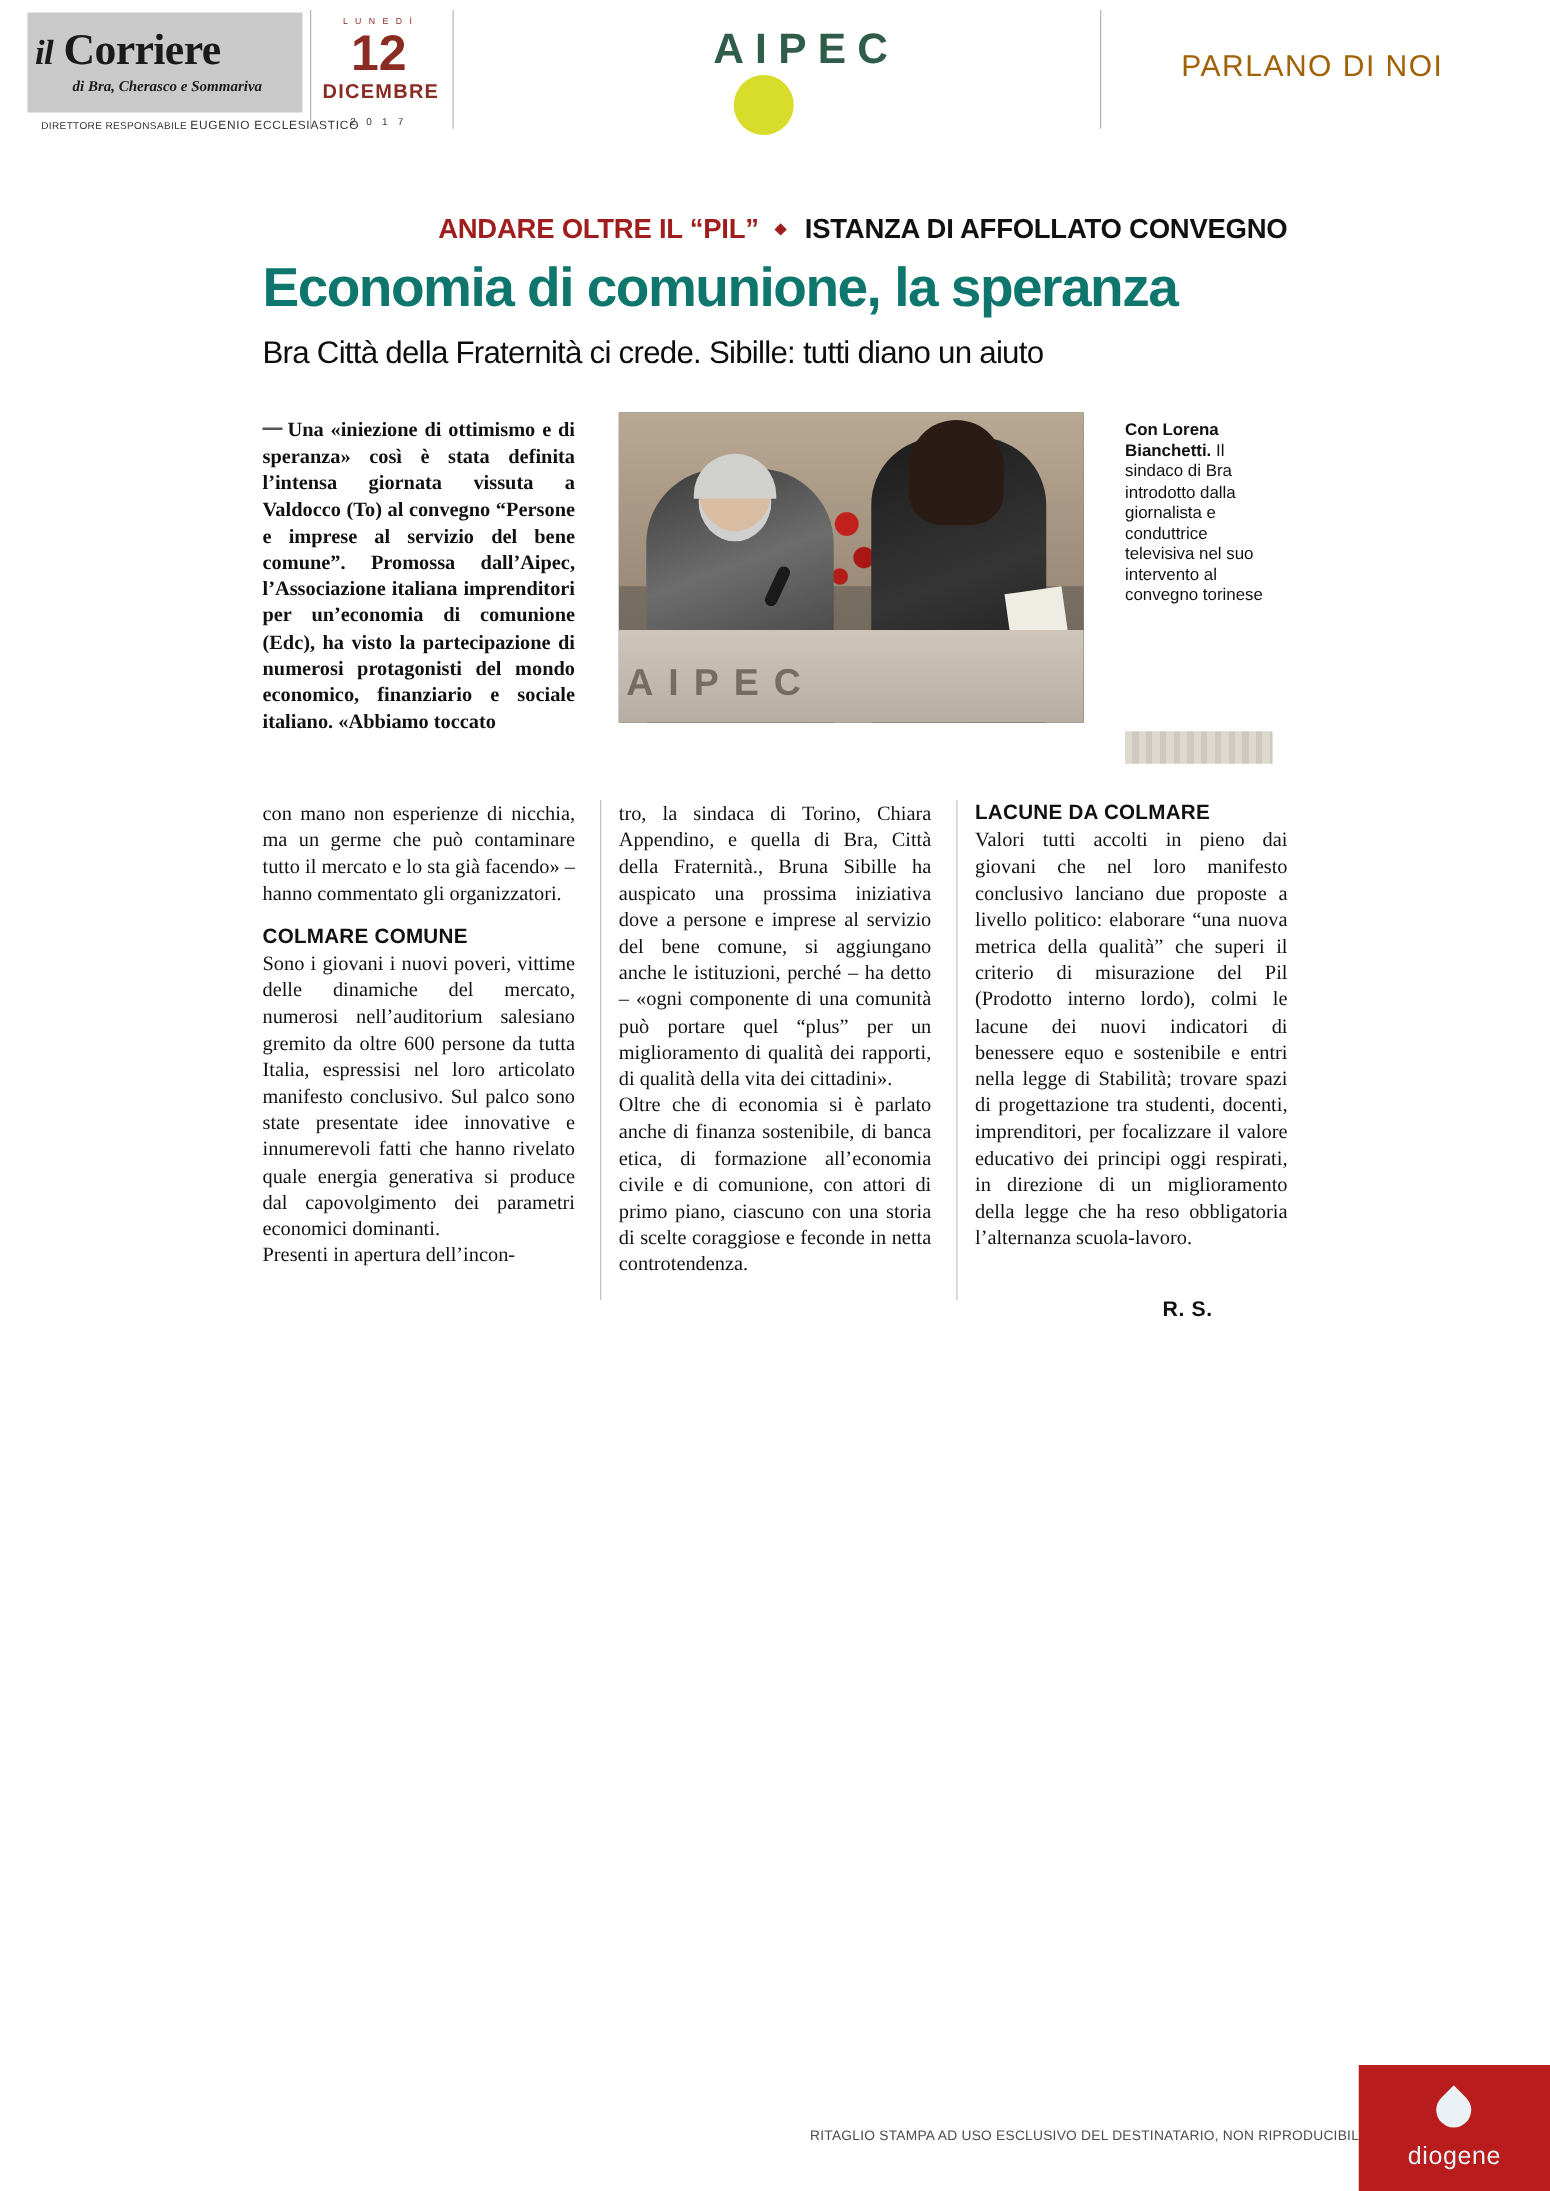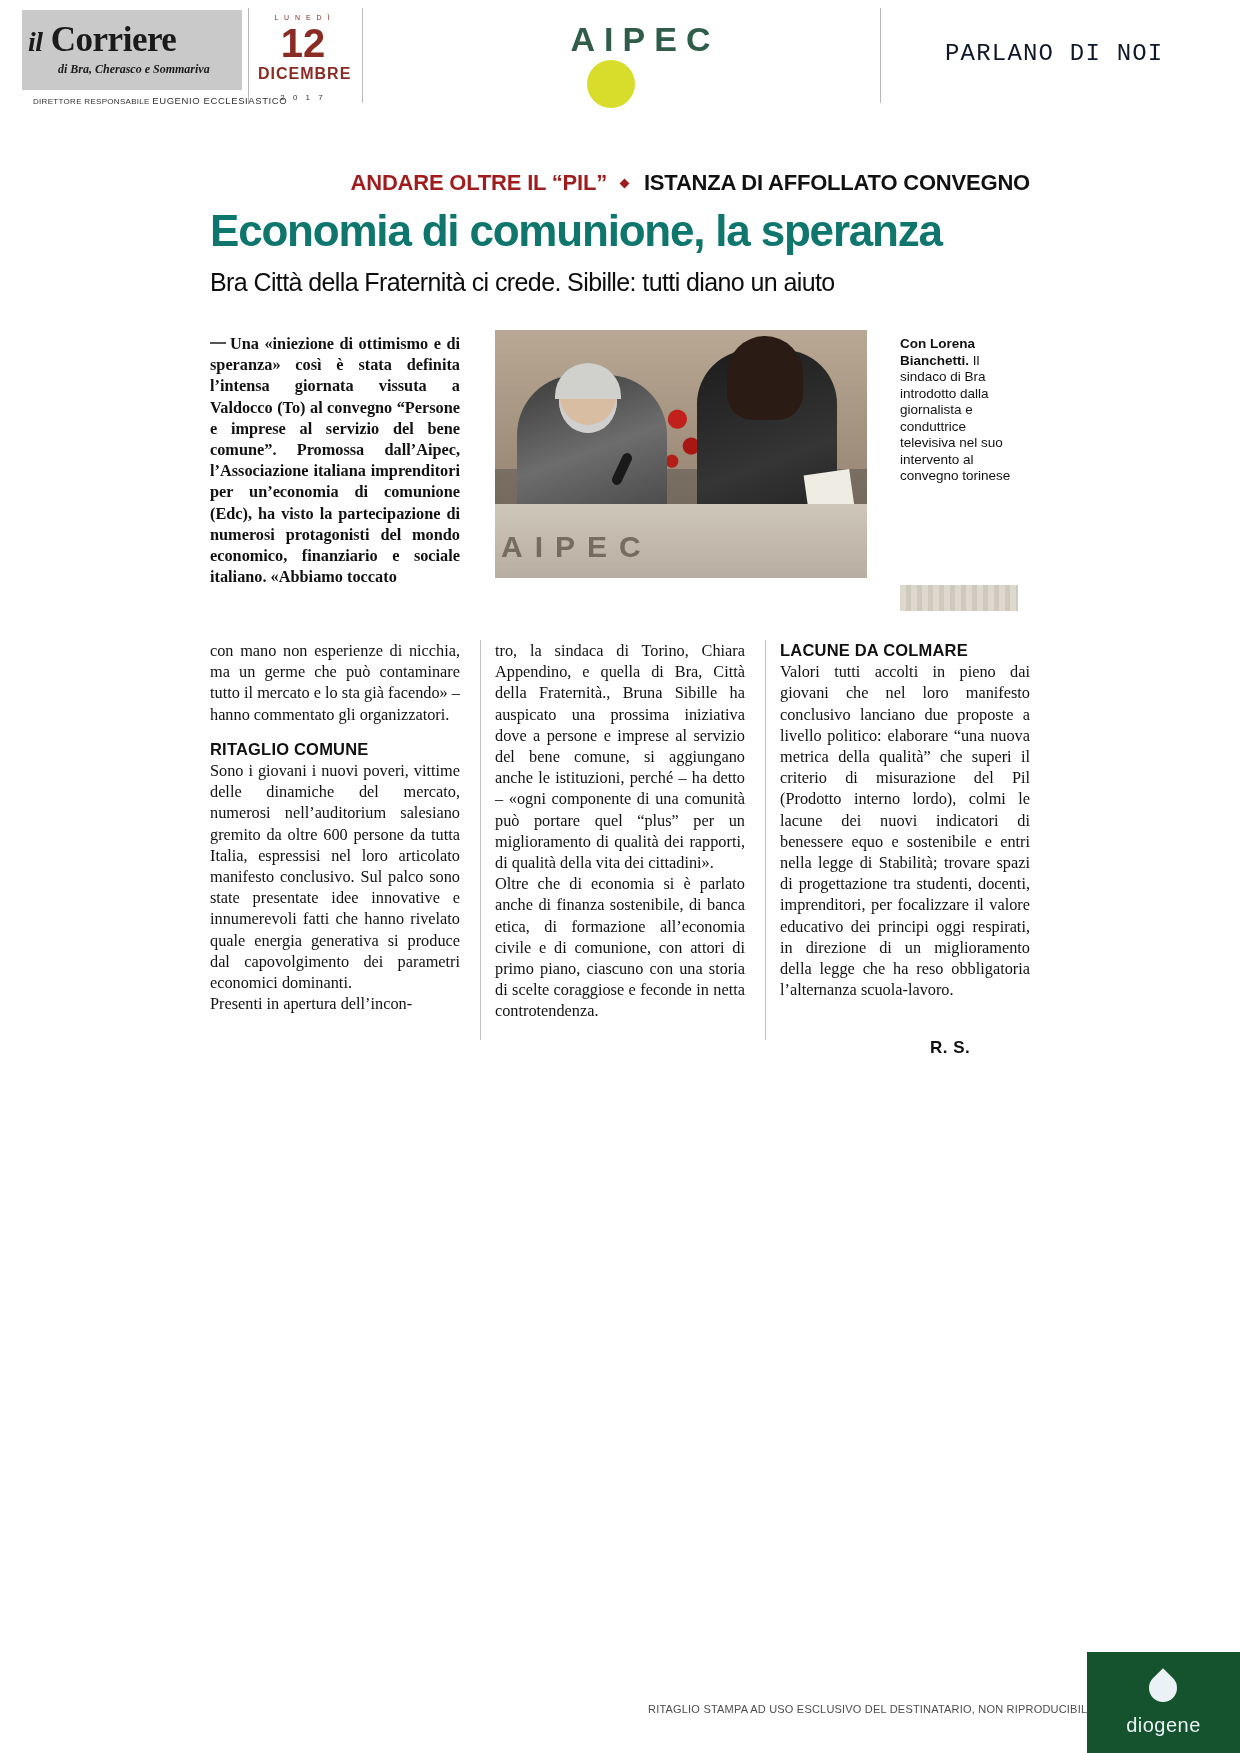--- a/index.html
+++ b/index.html
@@ -128,24 +128,24 @@
     position: absolute;
     left: 587px; top: 60px;
     width: 48px; height: 48px;
     border-radius: 50%;
     background: #d7dd2a;
   }
 
   .section-label {
     position: absolute;
     left: 945px; top: 40px;
-    font-family: Liberation Mono, monospace;
+    font-family: Liberation Sans, sans-serif;
     font-size: 24px;
     letter-spacing: 1.2px;
-    color: #0f172a;
+    color: #a16207;
     white-space: nowrap;
   }
 
   
   .article {
     position: absolute;
     left: 210px; top: 170px;
     width: 820px;
   }
   .kicker {
@@ -347,21 +347,21 @@
     font-family: "Liberation Sans", sans-serif;
     font-size: 11px;
     letter-spacing: .2px;
     color: #4d4d4d;
     white-space: nowrap;
   }
   .diogene {
     position: absolute;
     left: 1087px; top: 1652px;
     width: 153px; height: 101px;
-    background: #14532d;
+    background: #b91c1c;
   }
   .diogene-drop {
     position: absolute;
     left: 62px; top: 22px;
     width: 28px; height: 28px;
     background: #eaf2f6;
     border-radius: 0 50% 50% 50%;
     transform: rotate(45deg);
   }
   .diogene-word {
@@ -420,21 +420,21 @@
 </div>
 
 <div class="cols">
   <div class="col c1">
     <p><span class="drop-dash"></span><span>Una «iniezione di ottimismo e di speranza» così è stata definita l’intensa giornata vissuta a Valdocco (To) al convegno “Persone e imprese al servizio del bene comune”. Promossa dall’Aipec, l’Associazione italiana imprenditori per un’economia di comunione (Edc), ha visto la partecipazione di numerosi protagonisti del mondo economico, finanziario e sociale italiano.  «Abbiamo toccato</span></p>
   </div>
 
   <div class="col c1b">
     <p>con mano non esperienze di nicchia, ma un germe che può contaminare tutto il mercato e lo sta già facendo» – hanno commentato gli organizzatori.</p>
     <p style="height:14px"></p>
-    <p class="subsec">RITAGLIO COMUNE</p>
+    <p class="subsec">COLMARE COMUNE</p>
     <p>Sono i giovani i nuovi poveri, vittime delle dinamiche del mercato, numerosi nell’auditorium salesiano gremito da oltre 600 persone da tutta Italia, espressisi nel loro articolato manifesto conclusivo. Sul palco sono state presentate idee innovative e innumerevoli fatti che hanno rivelato quale energia generativa si produce dal capovolgimento dei parametri economici dominanti.</p>
     <p>Presenti in apertura dell’incon-</p>
   </div>
 
   <div class="col c2">
     <p>tro, la sindaca di Torino, Chiara Appendino, e quella di Bra, Città della Fraternità., Bruna Sibille ha auspicato una prossima iniziativa dove a persone e imprese al servizio del bene comune, si aggiungano anche le istituzioni, perché – ha detto – «ogni componente di una comunità può portare quel “plus” per un miglioramento di qualità dei rapporti, di qualità della vita dei cittadini».</p>
     <p>Oltre che di economia si è parlato anche di finanza sostenibile, di banca etica, di formazione all’economia civile e di comunione, con attori di primo piano, ciascuno con una storia di scelte coraggiose e feconde in netta controtendenza.</p>
   </div>
 
   <div class="col c3">

